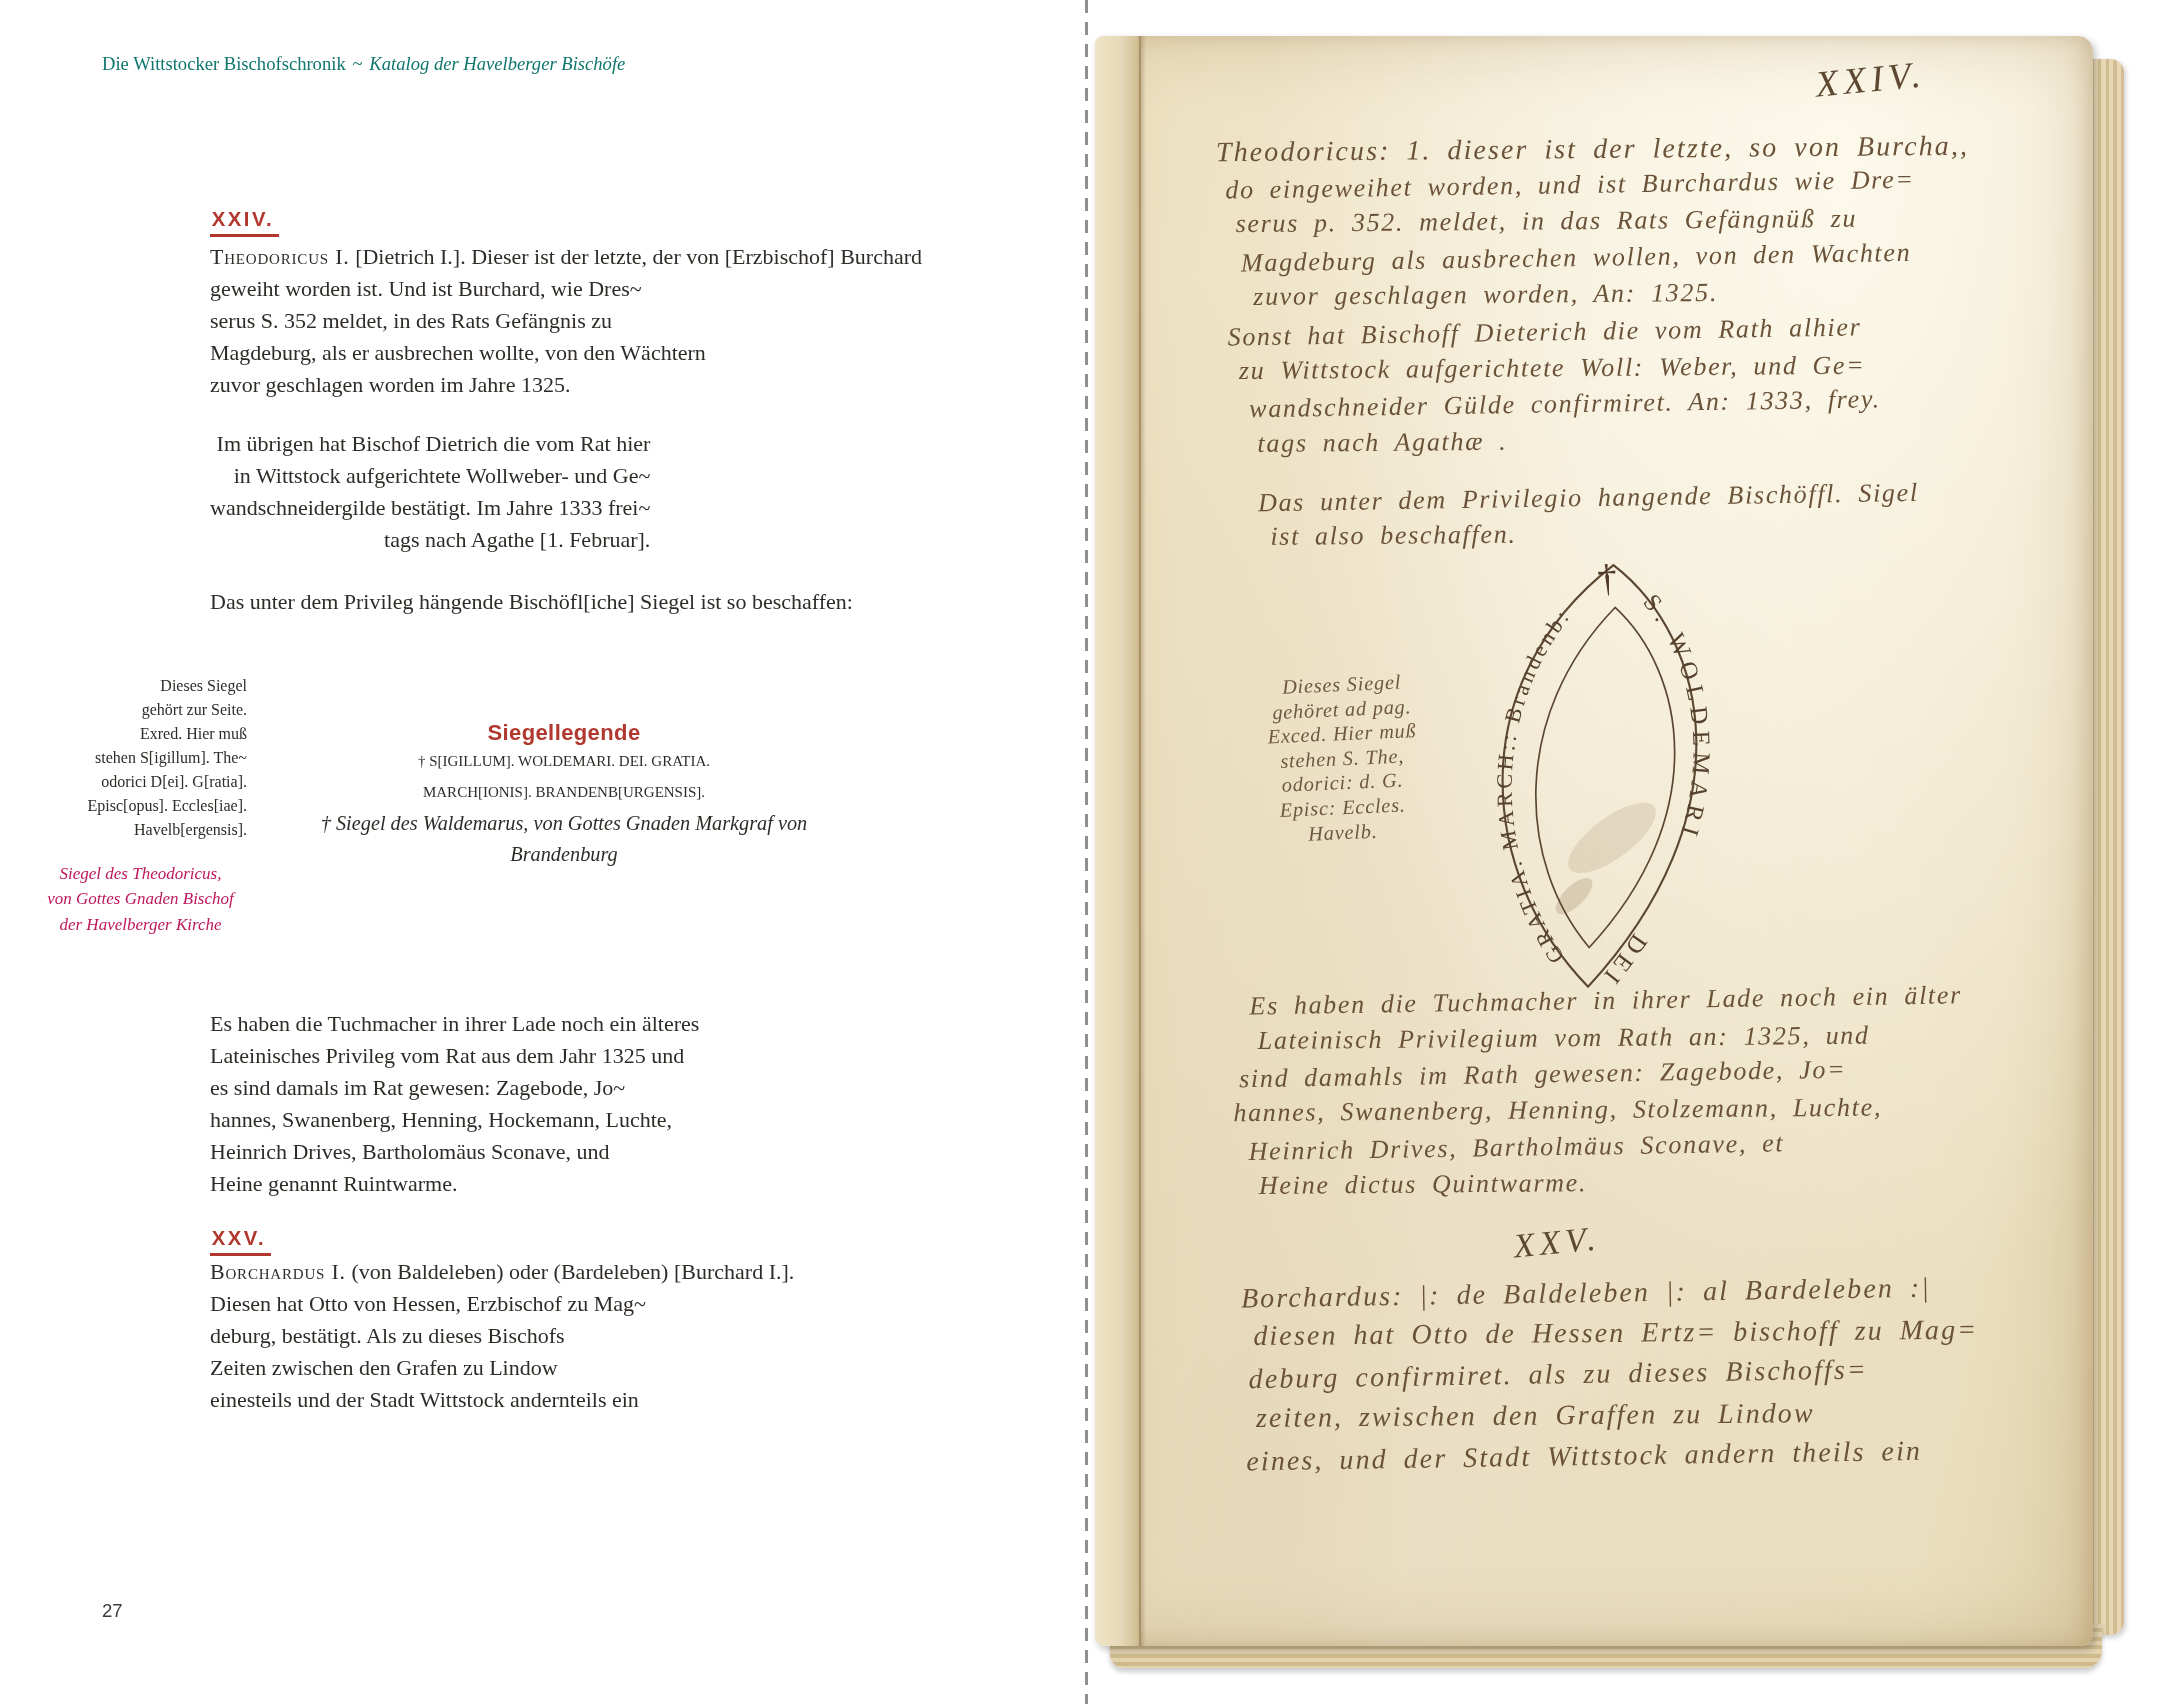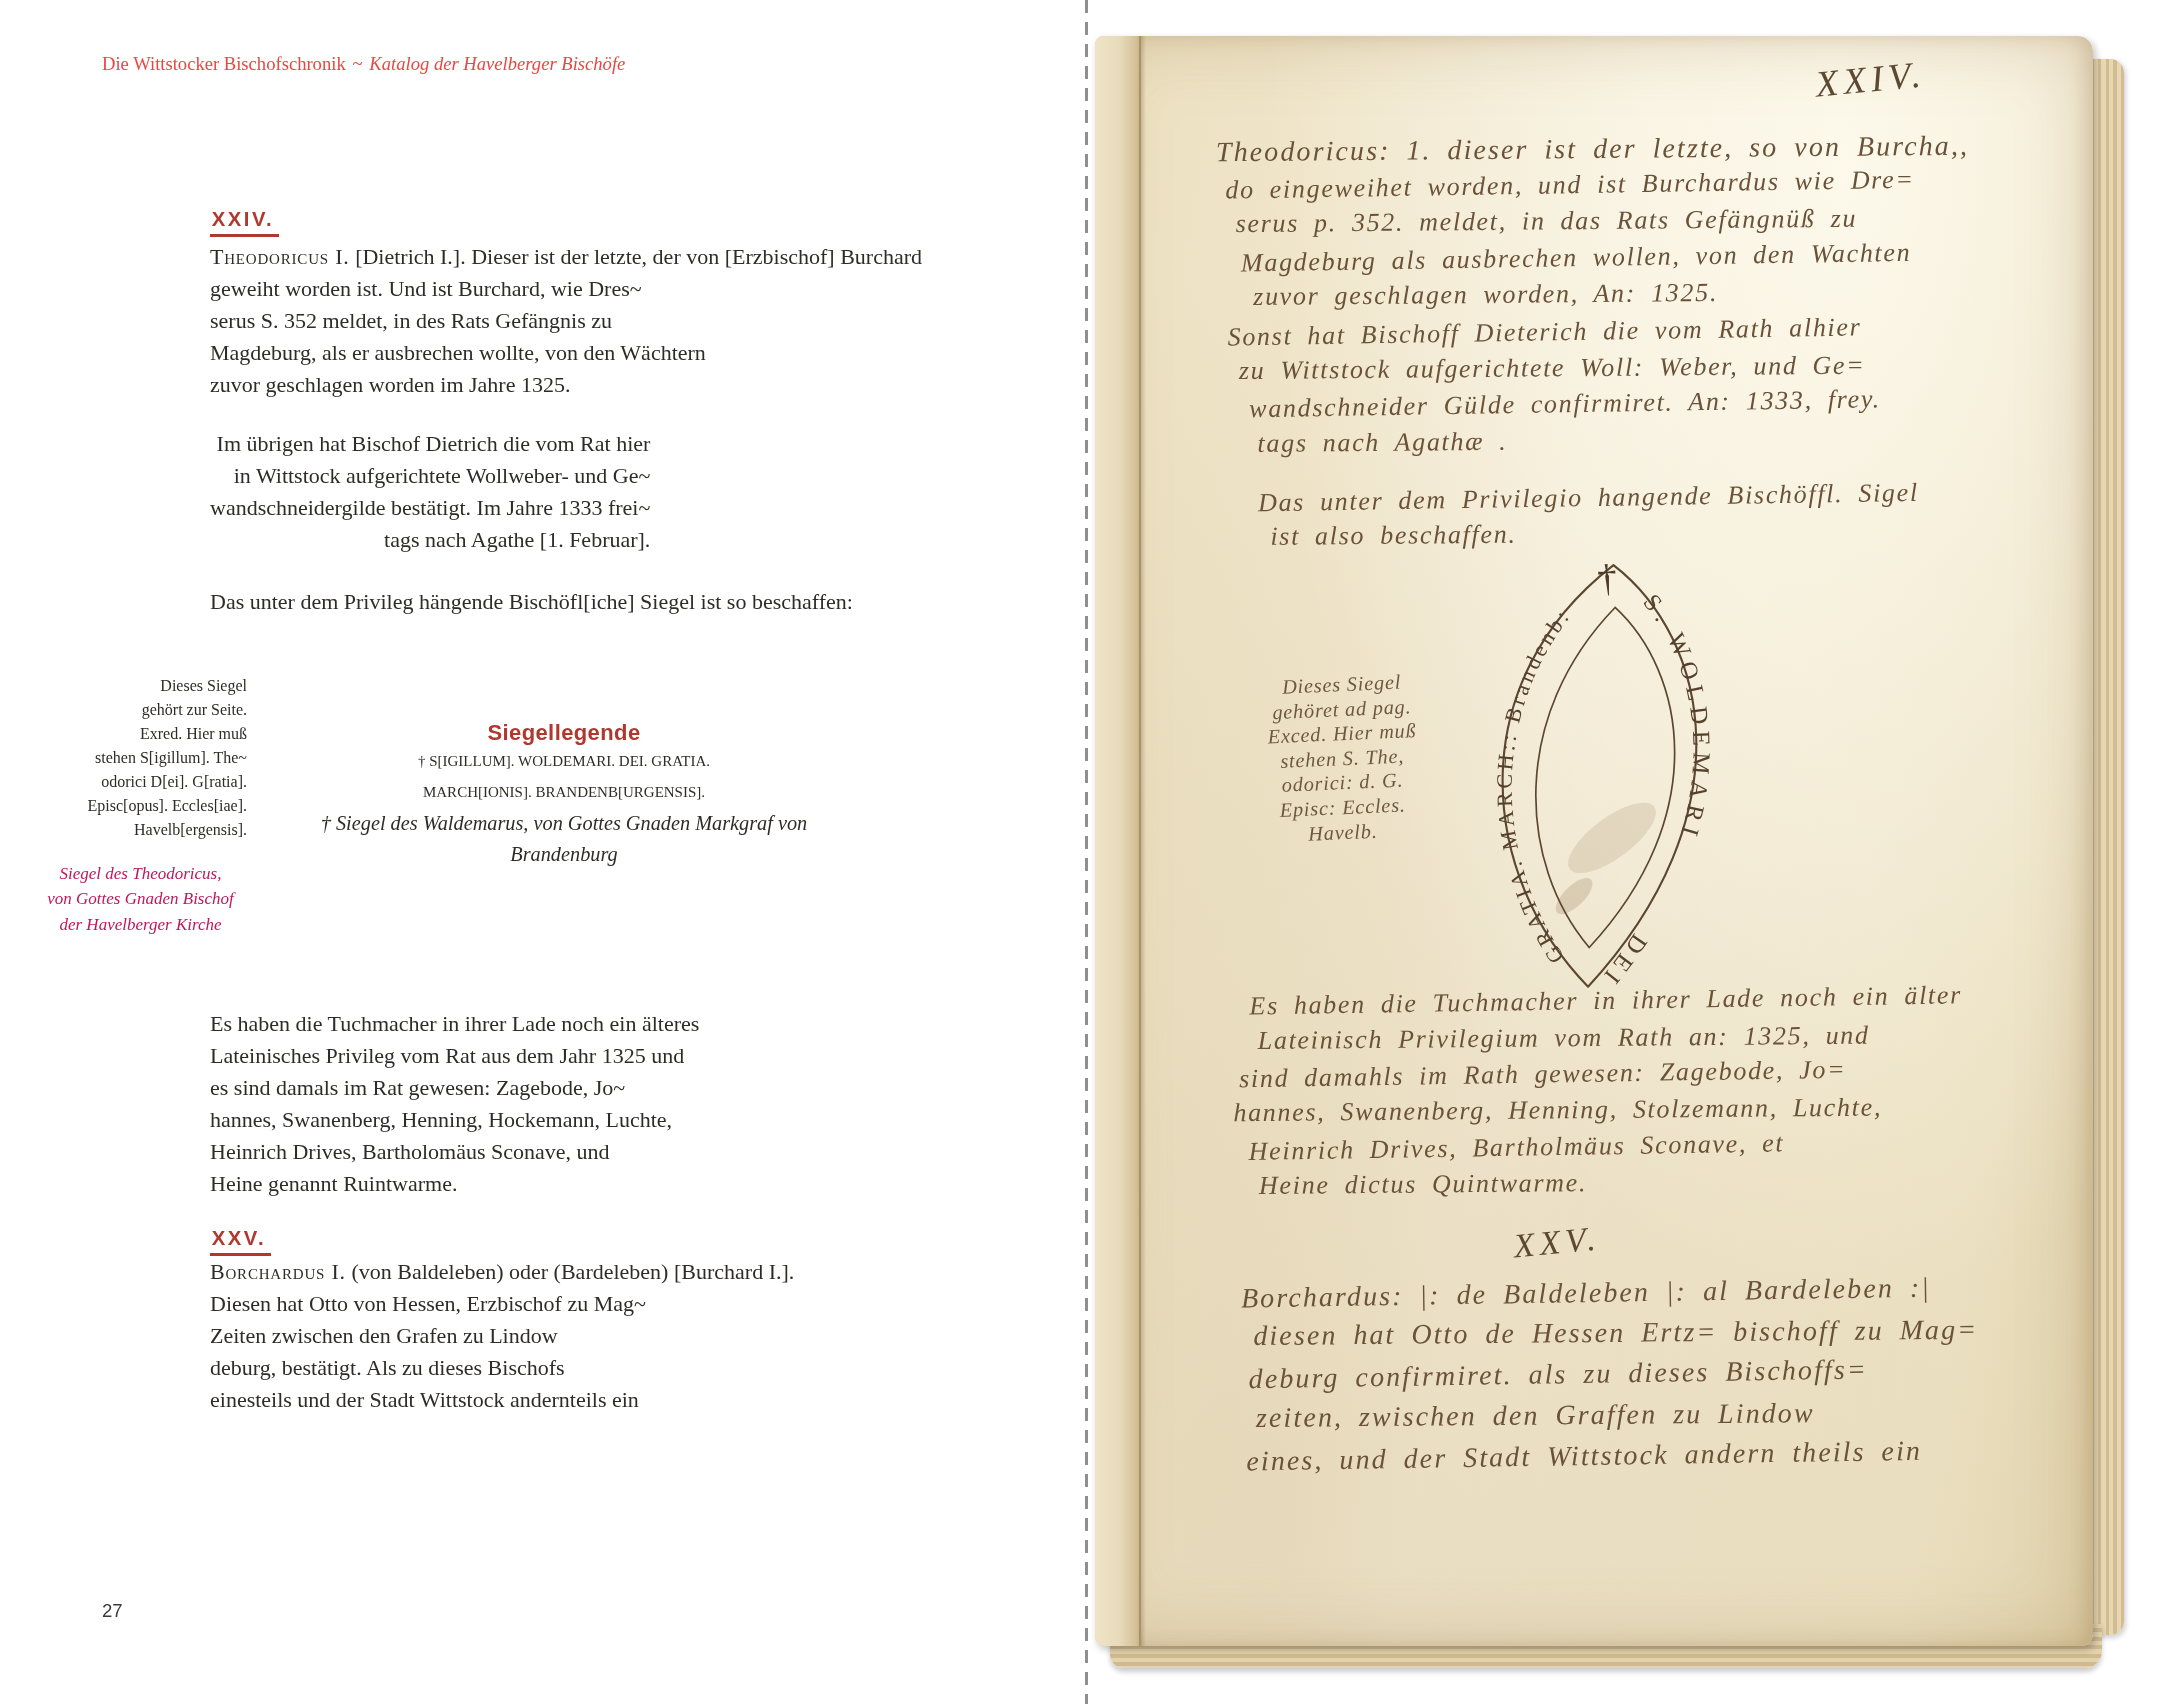--- a/index.html
+++ b/index.html
@@ -1,20 +1,20 @@
 <!DOCTYPE html>
 <html style="font-size:13.6px"><head>
 <meta charset="utf-8">
 <style>
   html,body{margin:0;padding:0;}
   body{width:2170px;height:1704px;position:relative;background:#ffffff;
        font-family:"Liberation Serif",serif;overflow:hidden;}
   
   .leftpage{position:absolute;left:0;top:0;width:1085px;height:1704px;background:#fff;}
-  .runhead{position:absolute;left:102px;top:53px;font-size:18.6px;color:#ef4444;white-space:nowrap;}
+  .runhead{position:absolute;left:102px;top:53px;font-size:18.6px;color:#0f766e;white-space:nowrap;}
   .runhead .it{font-style:italic;}
   .runhead .tilde{margin:0 6.8px;}
   .redhead{position:absolute;left:210px;font-family:"Liberation Sans",sans-serif;
            font-weight:700;font-size:20.3px;letter-spacing:2.5px;color:#b1382e;
            border-bottom:3.4px solid #b1382e;padding:0 5.1px 3.4px 1.7px;}
   .para{position:absolute;left:210px;color:#2f2c28;font-size:22px;line-height:32px;}
   .para .bl{white-space:nowrap;}
   .sc{font-variant:small-caps;letter-spacing:0.8px;}
   .marginnote{position:absolute;left:76px;width:171px;top:674px;text-align:right;
               color:#2f2c28;font-size:16px;line-height:24px;}
@@ -129,22 +129,22 @@
     <div class="bl">hannes, Swanenberg, Henning, Hockemann, Luchte,</div>
     <div class="bl">Heinrich Drives, Bartholomäus Sconave, und</div>
     <div class="bl">Heine genannt Ruintwarme.</div>
   </div>
 
   <div class="redhead" style="top:1227px;">XXV.</div>
 
   <div class="para" style="top:1256px;">
     <div class="bl"><span class="sc">Borchardus I.</span><span> (von Baldeleben) oder (Bardeleben) [Burchard I.].</span></div>
     <div class="bl">Diesen hat Otto von Hessen, Erzbischof zu Mag~</div>
+    <div class="bl">deburg, bestätigt. Als zu dieses Bischofs</div>
     <div class="bl">Zeiten zwischen den Grafen zu Lindow</div>
-    <div class="bl">deburg, bestätigt. Als zu dieses Bischofs</div>
     <div class="bl">einesteils und der Stadt Wittstock andernteils ein</div>
   </div>
 
   <div class="pagenum">27</div>
 </div>
 
 <div class="divider"></div>
 
 <div class="photo">
   <div class="stackright"></div>

